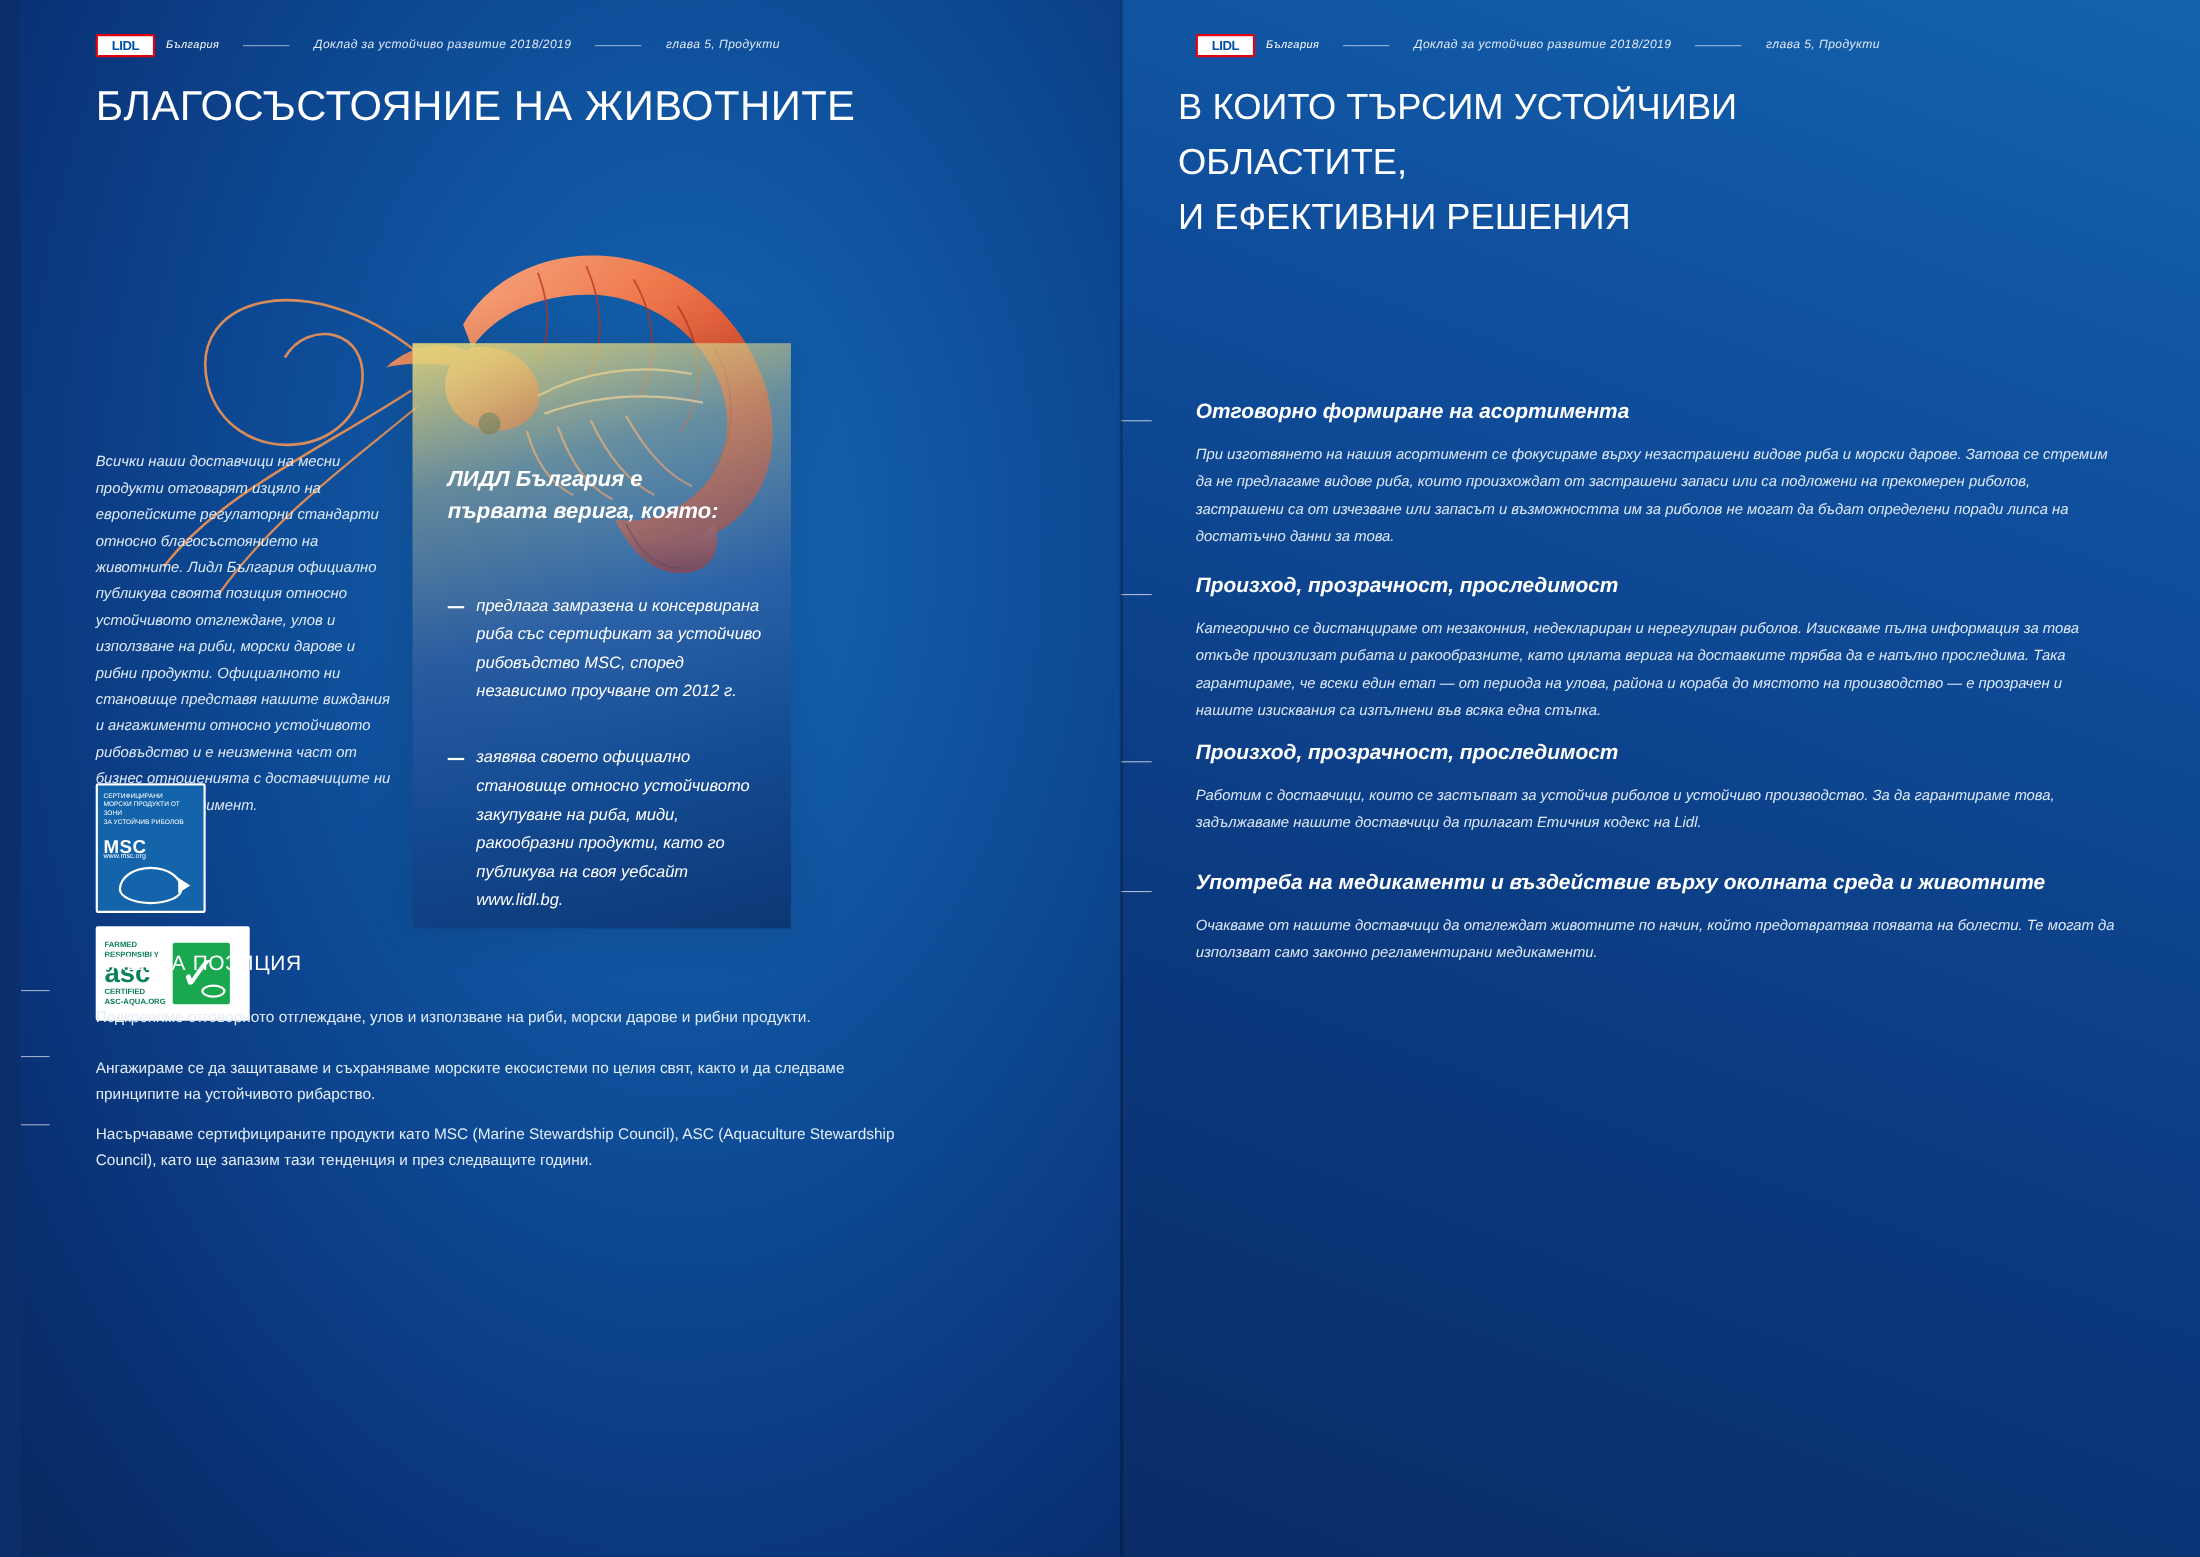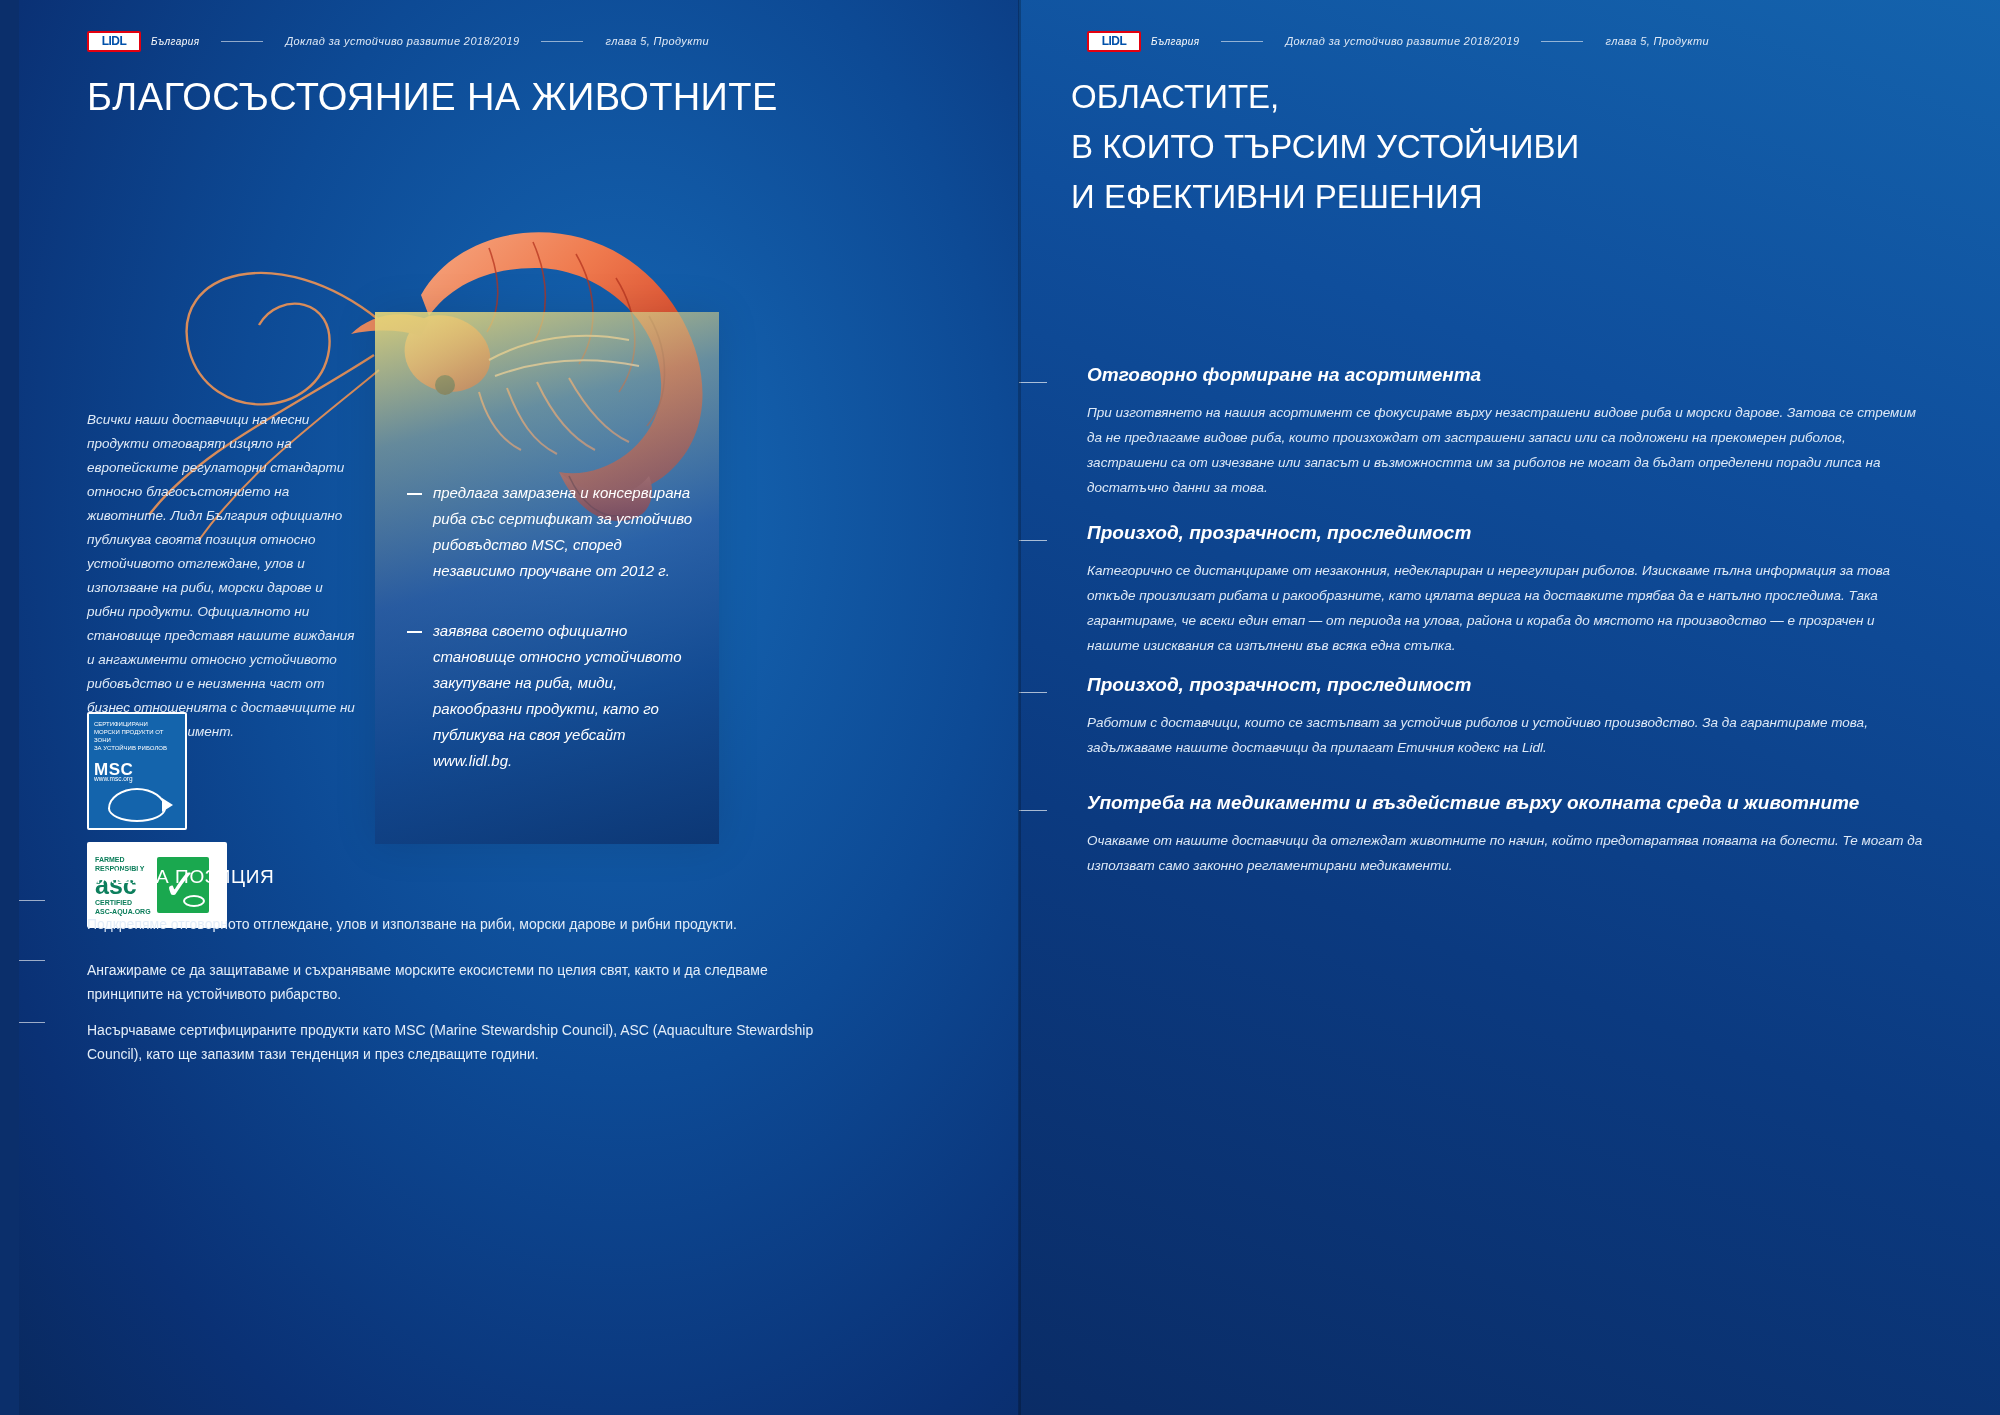--- a/index.html
+++ b/index.html
@@ -361,20 +361,21 @@
         <path d="M360 240 C 400 218, 450 210, 500 220" fill="none" stroke="#f0c6ae" stroke-width="2"></path>
         <path d="M366 256 C 410 240, 460 236, 510 246" fill="none" stroke="#f0c6ae" stroke-width="2"></path>
 
         <path d="M430 352 C 446 386, 470 406, 500 400 C 520 396, 528 376, 520 356 C 500 382, 462 380, 430 352 Z" fill="url(#tailg)"></path>
         <path d="M440 356 C 452 382, 470 398, 492 396" fill="none" stroke="#8d1f14" stroke-width="1.6"></path>
       </svg>
     </div>
 
     <div class="card">
       <div class="card-inner">
+        <div class="card-title">ЛИДЛ България е първата верига, която:</div>
         <div class="card-item first">предлага замразена и консервирана риба със сертификат за устойчиво рибовъдство MSC, според независимо проучване от 2012 г.</div>
         <div class="card-item">заявява своето официално становище относно устойчивото закупуване на риба, миди, ракообразни продукти, като го публикува на своя уебсайт www.lidl.bg.</div>
       </div>
     </div>
 
     <div class="body-left">Всички наши доставчици на месни продукти отговарят изцяло на европейските регулаторни стандарти относно благосъстоянието на животните. Лидл България официално публикува своята позиция относно устойчивото отглеждане, улов и използване на риби, морски дарове и рибни продукти. Официалното ни становище представя нашите виждания и ангажименти относно устойчивото рибовъдство и е неизменна част от бизнес отношенията с доставчиците ни на рибен асортимент.</div>
 
     <div class="certs">
       <div class="msc">
         <div>СЕРТИФИЦИРАНИ</div>
@@ -415,22 +416,22 @@
         <span>LIDL</span>
       </div>
       <div class="hdr-brand">България</div>
       <div class="hdr-dash"></div>
       <div class="hdr-meta">Доклад за устойчиво развитие 2018/2019</div>
       <div class="hdr-dash"></div>
       <div class="hdr-meta">глава 5, Продукти</div>
     </div>
 
     <div style="position:absolute;left:52px;top:72px;font-size:33px;line-height:50px;color:#ffffff;">
+      <div>В КОИТО ТЪРСИМ УСТОЙЧИВИ</div>
       <div>ОБЛАСТИТЕ,</div>
-      <div>В КОИТО ТЪРСИМ УСТОЙЧИВИ</div>
       <div>И ЕФЕКТИВНИ РЕШЕНИЯ</div>
     </div>
 
     <div class="sec s1" style="left:68px;">
       <h3>Отговорно формиране на асортимента</h3>
       <p>При изготвянето на нашия асортимент се фокусираме върху незастрашени видове риба и морски дарове. Затова се стремим да не предлагаме видове риба, които произхождат от застрашени запаси или са подложени на прекомерен риболов, застрашени са от изчезване или запасът и възможността им за риболов не могат да бъдат определени поради липса на достатъчно данни за това.</p>
     </div>
 
     <div class="sec s2" style="left:68px;">
       <h3>Произход, прозрачност, проследимост</h3>

